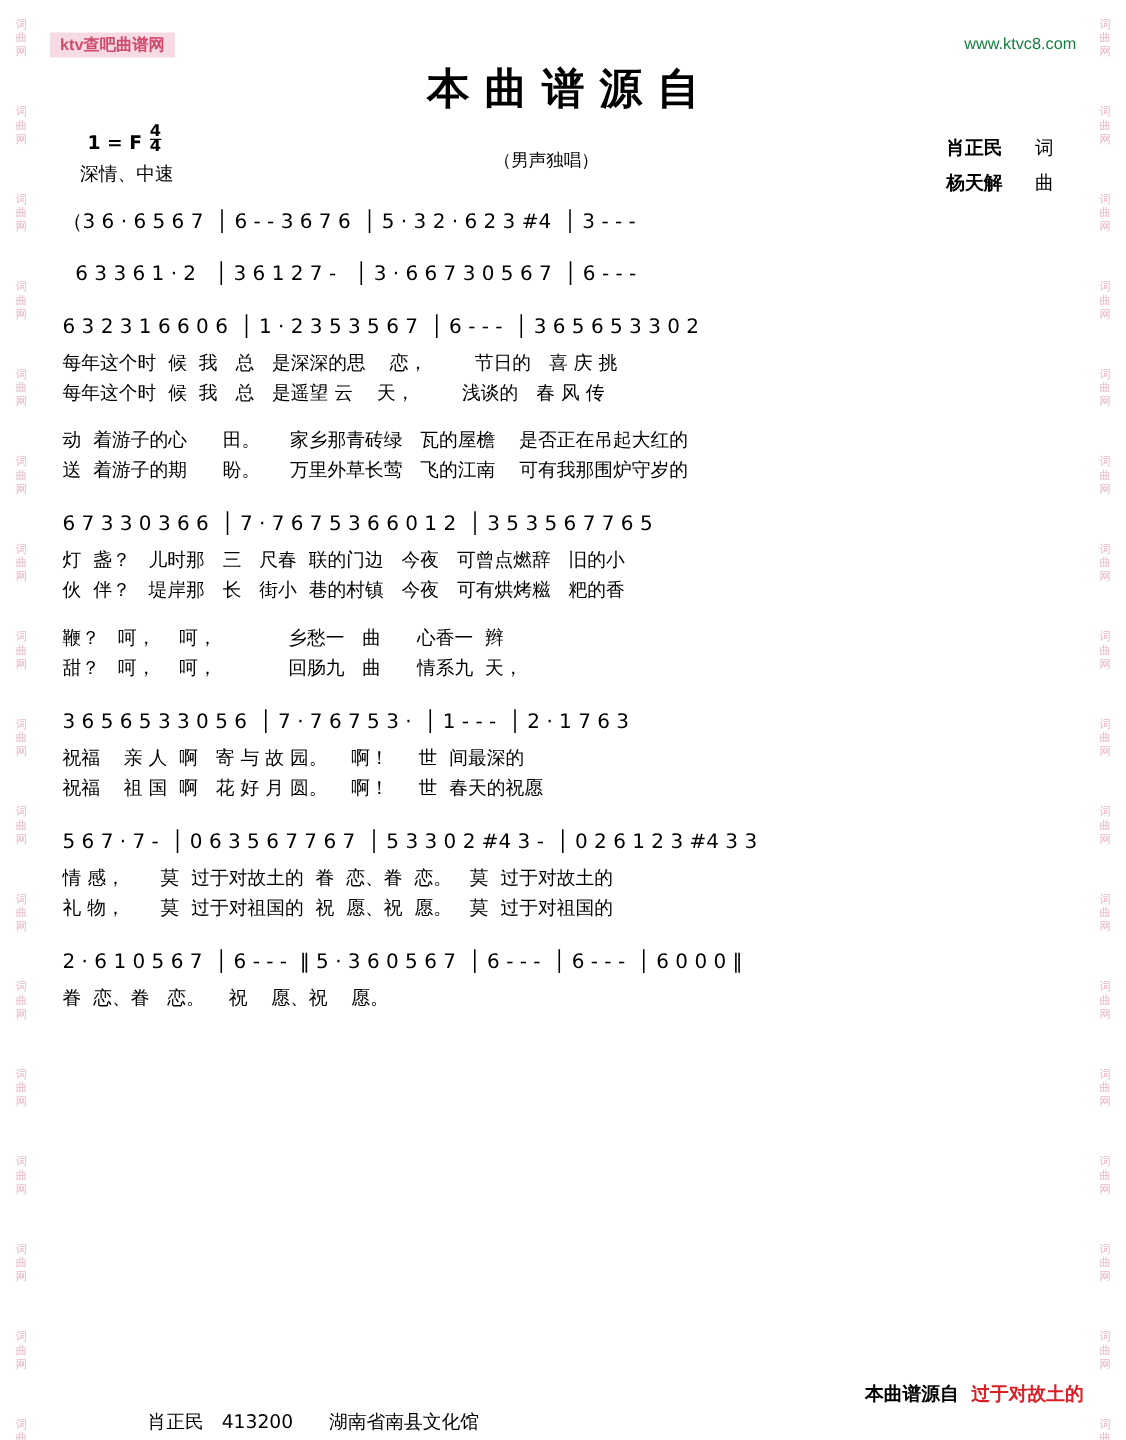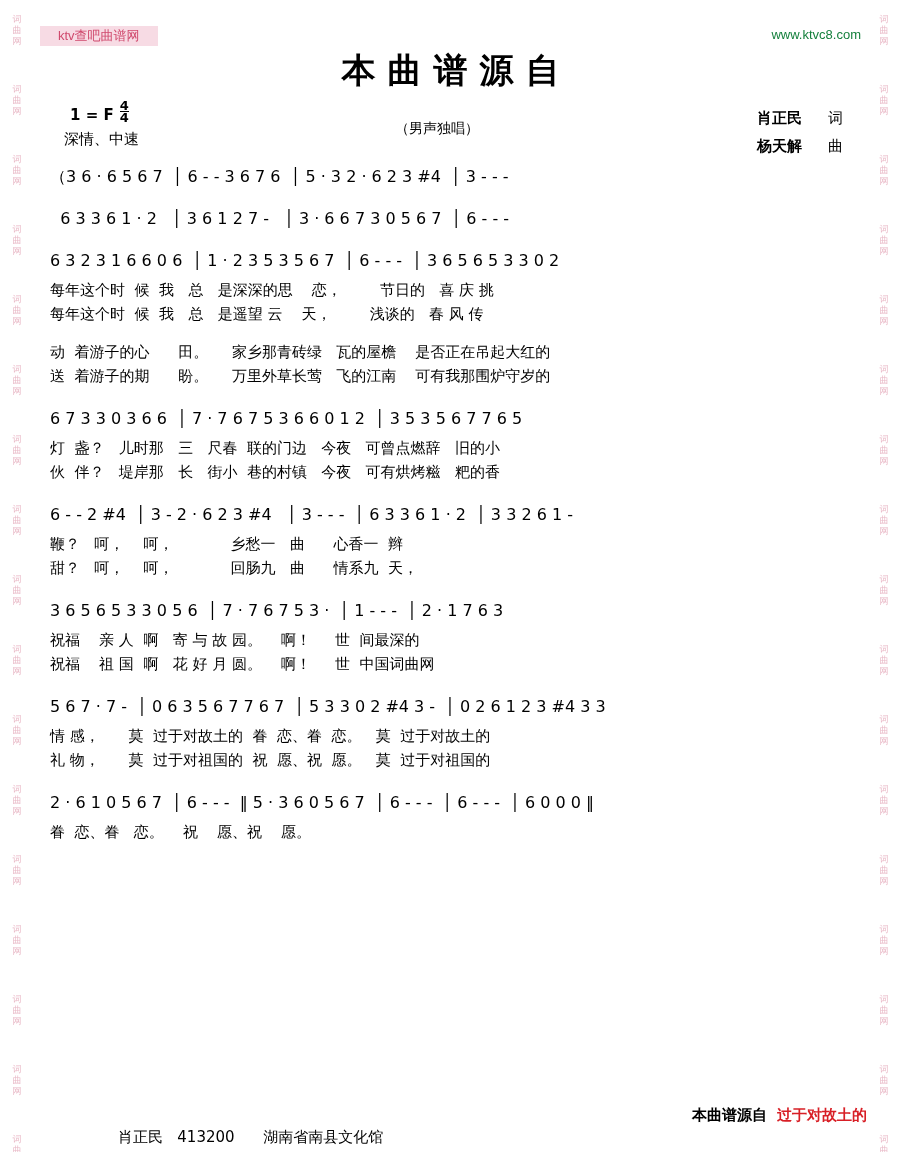--- a/index.html
+++ b/index.html
@@ -53,21 +53,22 @@
     height: 18px;
   }
   .ktv-tag {
     position: absolute;
     left: 0;
     top: 0;
     font-family: "Liberation Sans", sans-serif;
     font-size: 13px;
     color: #d04a6e;
     background: #f7dbe4;
-    padding: 1px 18px;
+    padding: 1px 8px;
+    font-weight: bold;
   }
   .site-url {
     position: absolute;
     right: 0;
     top: 1px;
     font-family: "Liberation Sans", sans-serif;
     font-size: 13px;
     color: #15803d;
   }
 
@@ -402,29 +403,28 @@
         <div class="lyr">送  着游子的期      盼。     万里外草长莺   飞的江南    可有我那围炉守岁的</div>
         <div class="sp"></div>
       </div>
       <div class="sys">
         <div class="notes">6 7 3 3 0 3 6 6  │ 7 · 7 6 7 5 3 6 6 0 1 2  │ 3 5 3 5 6 7 7 6 5</div>
         <div class="lyr">灯  盏？   儿时那   三   尺春  联的门边   今夜   可曾点燃辞   旧的小</div>
         <div class="lyr">伙  伴？   堤岸那   长   街小  巷的村镇   今夜   可有烘烤糍   粑的香</div>
         <div class="sp"></div>
       </div>
       <div class="sys">
-        <div class="notes">6 - - 2 #4  │ 3 - 2 · 6 2 3 #4   │ 3 - - -  │ 6 3 3 6 1 · 2  │ 3 3 2 6 1 -</div>
         <div class="lyr">鞭？   呵，    呵，            乡愁一   曲      心香一  辫</div>
         <div class="lyr">甜？   呵，    呵，            回肠九   曲      情系九  天，</div>
         <div class="sp"></div>
       </div>
       <div class="sys">
         <div class="notes">3 6 5 6 5 3 3 0 5 6  │ 7 · 7 6 7 5 3 ·  │ 1 - - -  │ 2 · 1 7 6 3</div>
         <div class="lyr">祝福    亲 人  啊   寄 与 故 园。    啊！     世  间最深的</div>
-        <div class="lyr">祝福    祖 国  啊   花 好 月 圆。    啊！     世  中国词曲网</div>
+        <div class="lyr">祝福    祖 国  啊   花 好 月 圆。    啊！     世  春天的祝愿</div>
         <div class="sp"></div>
       </div>
       <div class="sys">
         <div class="notes">5 6 7 · 7 -  │ 0 6 3 5 6 7 7 6 7  │ 5 3 3 0 2 #4 3 -  │ 0 2 6 1 2 3 #4 3 3</div>
         <div class="lyr">情 感，      莫  过于对故土的  眷  恋、眷  恋。   莫  过于对故土的</div>
         <div class="lyr">礼 物，      莫  过于对祖国的  祝  愿、祝  愿。   莫  过于对祖国的</div>
         <div class="sp"></div>
       </div>
       <div class="sys">
         <div class="notes">2 · 6 1 0 5 6 7  │ 6 - - -  ‖ 5 · 3 6 0 5 6 7  │ 6 - - -  │ 6 - - -  │ 6 0 0 0 ‖</div>

